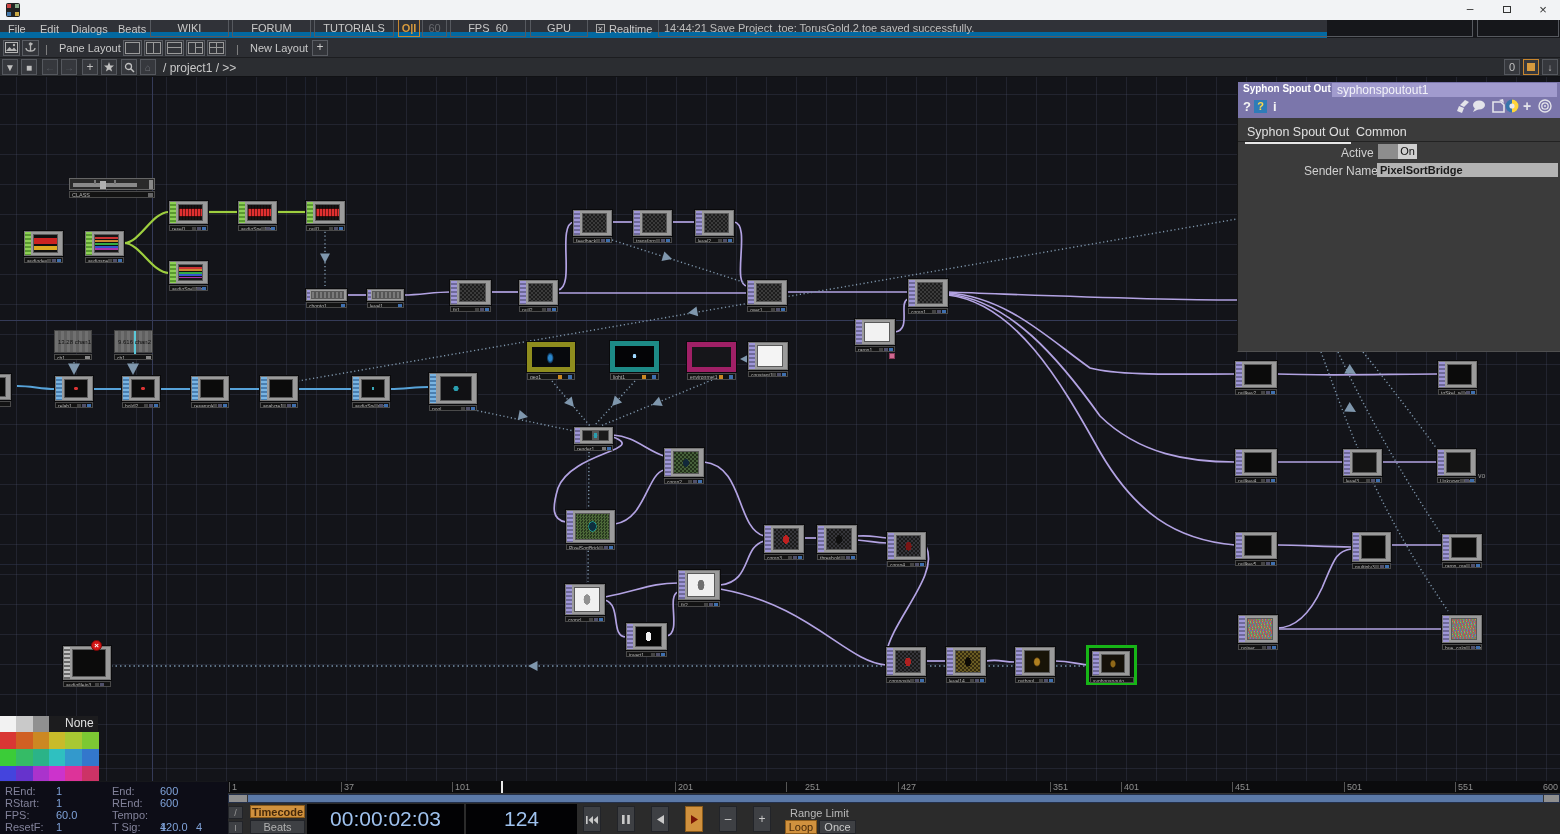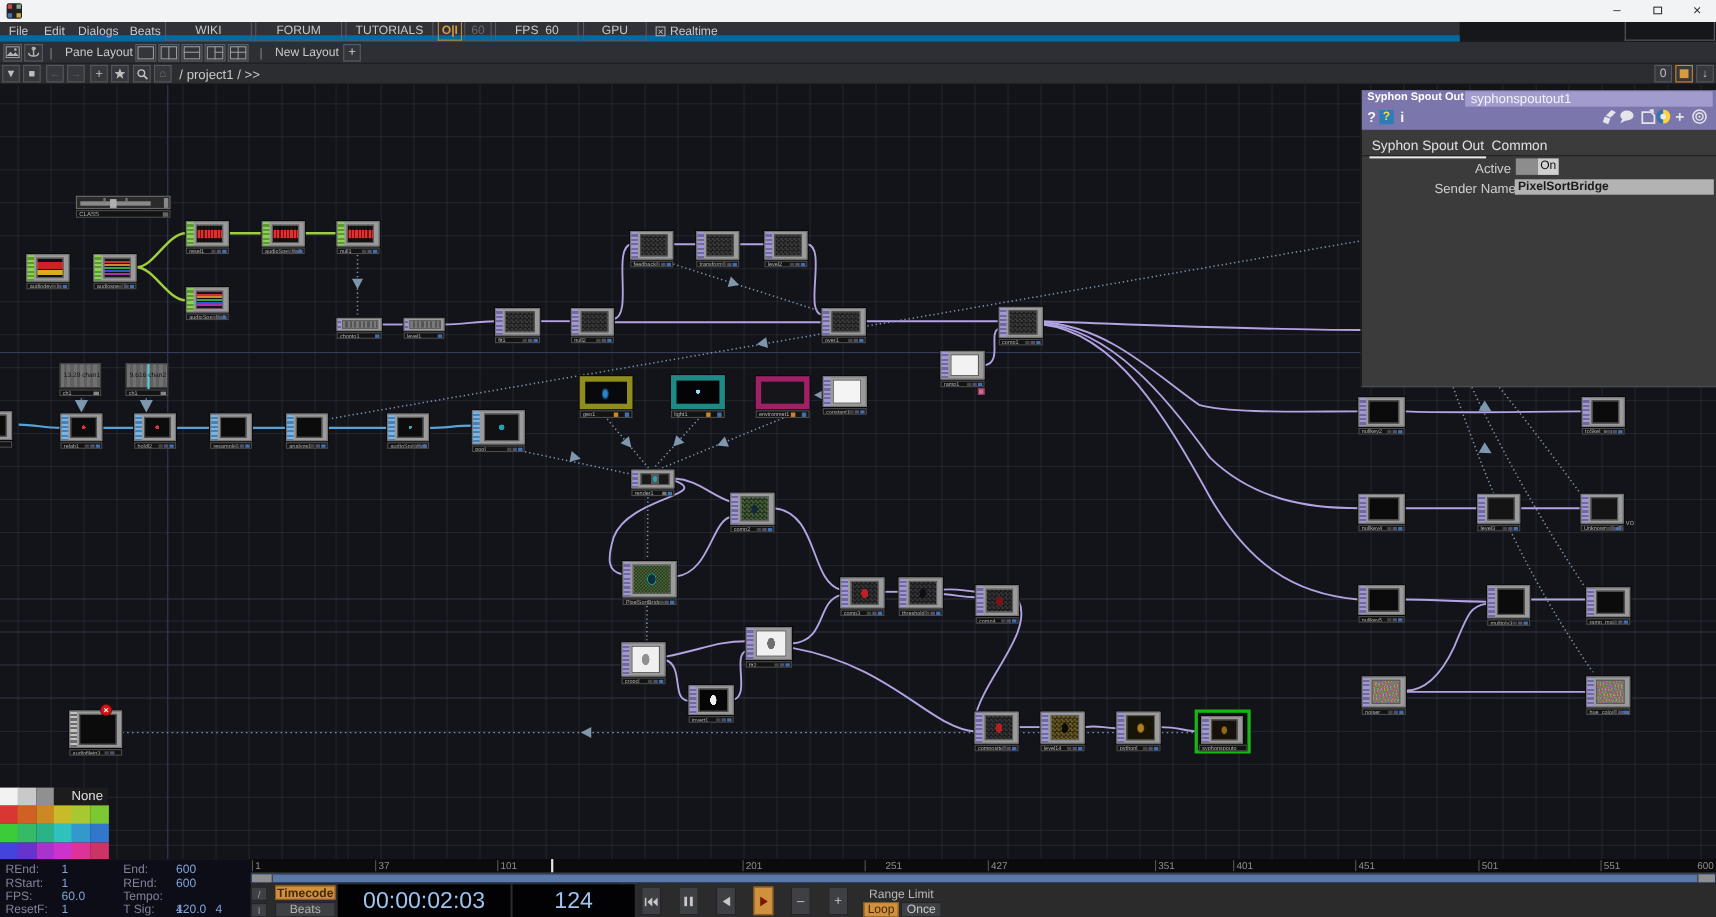--- a/index.html
+++ b/index.html
@@ -77,20 +77,21 @@
  <div class="mi" style="left:118px">Beats</div>
  <div class="mbox" style="left:150px;width:79px">WIKI</div>
  <div class="mbox" style="left:232px;width:79px">FORUM</div>
  <div class="mbox" style="left:314px;width:80px">TUTORIALS</div>
  <div class="mbox" style="left:398px;width:22px;border-color:#c8862f;color:#d79a3d;font-weight:bold">O|I</div>
  <div class="mbox" style="left:422px;width:25px;color:#67696e">60</div>
  <div class="mbox" style="left:450px;width:76px">FPS&nbsp;&nbsp;60</div>
  <div class="mbox" style="left:530px;width:58px">GPU</div>
  <div style="position:absolute;left:596px;top:4px;width:9px;height:9px;border:1px solid #aaa;color:#ccc;font-size:9px;line-height:8px;text-align:center">×</div>
  <div class="mi" style="left:609px">Realtime</div>
+ <div class="mbox" style="left:658px;width:815px;text-align:left;padding-left:5px;color:#bdbdbd">14:44:21 Save Project .toe: TorusGold.2.toe saved successfully.</div>
  <div class="mbox" style="left:1477px;width:82px"></div>
 </div>
 
 <div class="abs" id="tool">
  <div class="tbox" style="left:3px;width:17px"><svg width="13" height="11" viewBox="0 0 13 11" style="margin:1px 0 0 1px">
           <rect x="0.5" y="0.5" width="12" height="10" fill="none" stroke="#b5b5b5"></rect>
           <path d="M1 9 l3.5-4 2.5 2.5 2-2 3 3.5z" fill="#b5b5b5"></path>
           <circle cx="9" cy="3" r="1.2" fill="#b5b5b5"></circle>
         </svg></div>
  <div class="tbox" style="left:22px;width:17px"><svg width="13" height="12" viewBox="0 0 13 12" style="margin:1px 0 0 1px">

